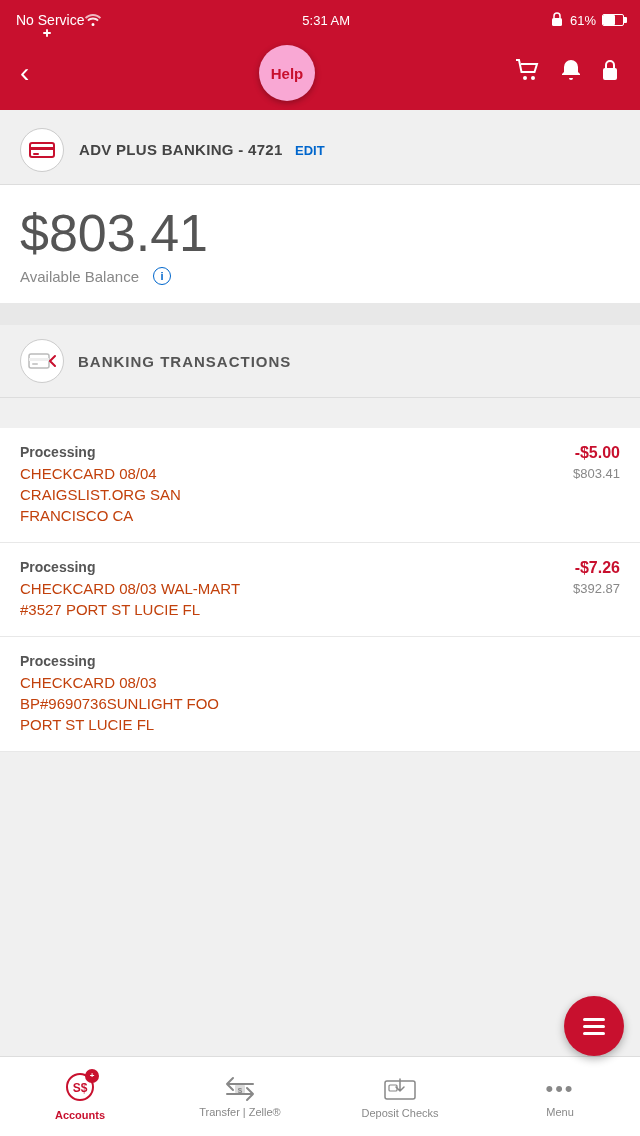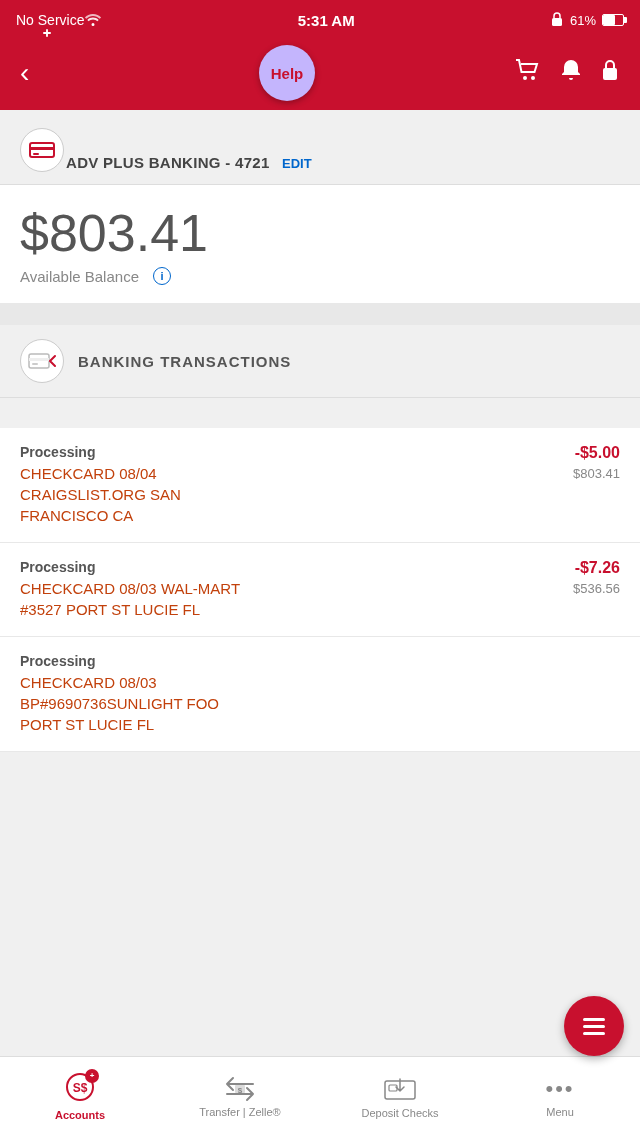--- a/index.html
+++ b/index.html
@@ -18,21 +18,21 @@
       color: white;
       display: flex;
       align-items: center;
       justify-content: space-between;
       padding: 0 16px;
       height: 40px;
       font-size: 14px;
       font-weight: 500;
     }
     .status-left { display: flex; align-items: center; }
-    .status-center { font-size: 15px; font-weight: 700; }
+    .status-center { font-size: 13px; font-weight: 400; }
     .status-right { display: flex; align-items: center; gap: 6px; font-size: 13px; }
     
     .battery {
       display: inline-flex; align-items: center; gap: 2px;
     }
     .battery-bar {
       width: 22px; height: 12px; border: 1.5px solid white; border-radius: 2px; position: relative;
     }
     .battery-bar::after {
       content: ''; position: absolute; right: -4px; top: 50%; transform: translateY(-50%);
@@ -52,21 +52,21 @@
       height: 70px;
     }
     .nav-back {
       color: white;
       font-size: 28px;
       font-weight: 300;
       cursor: pointer;
       width: 40px;
     }
     .nav-help-btn {
-      background: #c4b5fd;
+      background: #f9a8d4;
       color: #c8102e;
       border: none;
       border-radius: 50%;
       width: 56px; height: 56px;
       font-size: 15px;
       font-weight: 700;
       cursor: pointer;
       display: flex; align-items: center; justify-content: center;
       box-shadow: 0 2px 6px rgba(0,0,0,0.3);
     }
@@ -77,22 +77,22 @@
       color: white;
       font-size: 22px;
       cursor: pointer;
     }
 
     
     .account-section {
       background: #f0f0f0;
       padding: 18px 20px 12px 20px;
       display: flex;
-      align-items: flex-end;
-      gap: 2px;
+      align-items: center;
+      gap: 15px;
       border-bottom: 1px solid #ddd;
     }
     .account-icon {
       width: 44px; height: 44px;
       background: white;
       border-radius: 50%;
       display: flex; align-items: center; justify-content: center;
       border: 1px solid #ccc;
     }
     .account-icon svg { width: 26px; height: 26px; }
@@ -371,21 +371,21 @@
     </div>
   </div>
 
   <div class="transaction-item">
     <div class="transaction-left">
       <div class="transaction-status">Processing</div>
       <div class="transaction-desc">CHECKCARD 08/03 WAL-MART<br>#3527 PORT ST LUCIE FL</div>
     </div>
     <div class="transaction-right">
       <div class="transaction-amount">-$7.26</div>
-      <div class="transaction-balance">$536.56</div>
+      <div class="transaction-balance">$392.87</div>
     </div>
   </div>
 
   <div class="transaction-item">
     <div class="transaction-left">
       <div class="transaction-status">Processing</div>
       <div class="transaction-desc">CHECKCARD 08/03<br>BP#9690736SUNLIGHT FOO<br>PORT ST LUCIE FL</div>
     </div>
     <div class="transaction-right">
       <div class="transaction-amount"></div>

